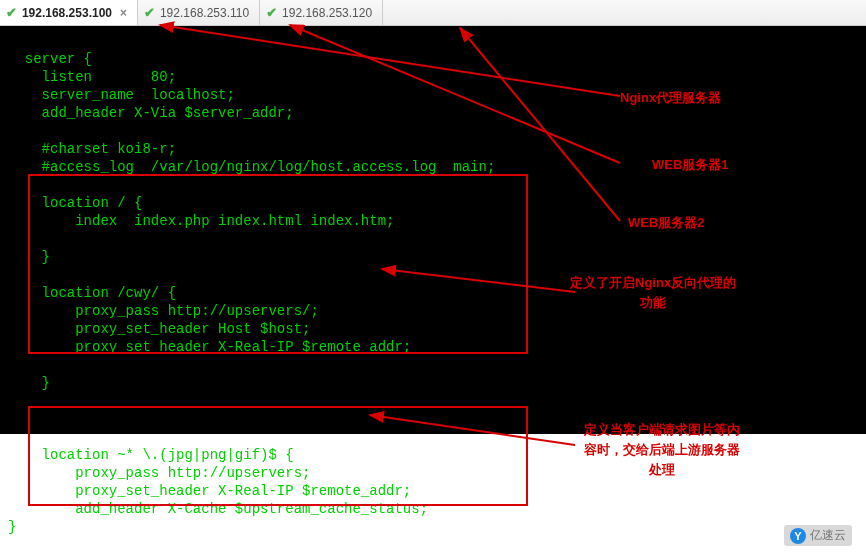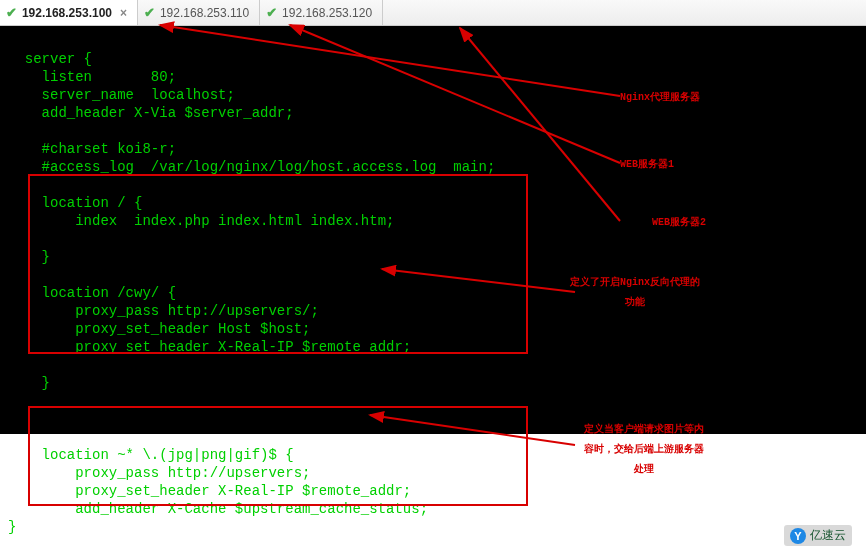--- a/index.html
+++ b/index.html
@@ -63,22 +63,22 @@
   .box {
     position: absolute;
     border: 2px solid #d80000;
     pointer-events: none;
   }
   .box1 { left: 28px; top: 148px; width: 500px; height: 180px; }
   .box2 { left: 28px; top: 380px; width: 500px; height: 100px; }
   .annot {
     position: absolute;
     color: #d80000;
-    font-family: Liberation Mono, monospace;
-    font-size: 10px;
+    font-family: Liberation Sans, sans-serif;
+    font-size: 13px;
     font-weight: bold;
     line-height: 20px;
     text-align: center;
   }
   .svg-overlay {
     position: absolute;
     left: 0; top: 0;
     width: 866px; height: 560px;
     pointer-events: none;
     z-index: 5;
@@ -101,21 +101,21 @@
     background: #1e88e5;
     color: #fff;
     font-size: 11px;
     display: flex;
     align-items: center;
     justify-content: center;
     font-weight: bold;
     font-family: Arial;
   }
   .watermark .wm-text {
-    color: #14532d;
+    color: #737373;
     font-family: Arial, "Microsoft YaHei", sans-serif;
     font-size: 12px;
   }
 </style>
 </head>
 <body>
 
 <div class="tab-bar">
   <div class="tab active">
     <span class="check">✔</span>
@@ -161,22 +161,22 @@
         add_header X-Cache $upstream_cache_status;
 }
 
 
     #error_page  404              /404.html;</span>
   <div class="box box1"></div>
   <div class="box box2"></div>
 </div>
 
 <div class="annot" style="left:620px; top:88px;">Nginx代理服务器</div>
-<div class="annot" style="left:620px; top:155px;">WEB服务器1</div>
-<div class="annot" style="left:652px; top:213px;">WEB服务器2</div>
+<div class="annot" style="left:652px; top:155px;">WEB服务器1</div>
+<div class="annot" style="left:628px; top:213px;">WEB服务器2</div>
 <div class="annot" style="left:570px; top:273px; white-space: pre-line;">定义了开启Nginx反向代理的
 功能</div>
 <div class="annot" style="left:584px; top:420px; white-space: pre-line;">定义当客户端请求图片等内
 容时，交给后端上游服务器
 处理</div>
 
 <svg class="svg-overlay">
   <defs>
     <marker id="arrowhead" markerWidth="8" markerHeight="6" refX="7" refY="3" orient="auto">
       <polygon points="0 0, 8 3, 0 6" fill="#d80000"></polygon>

